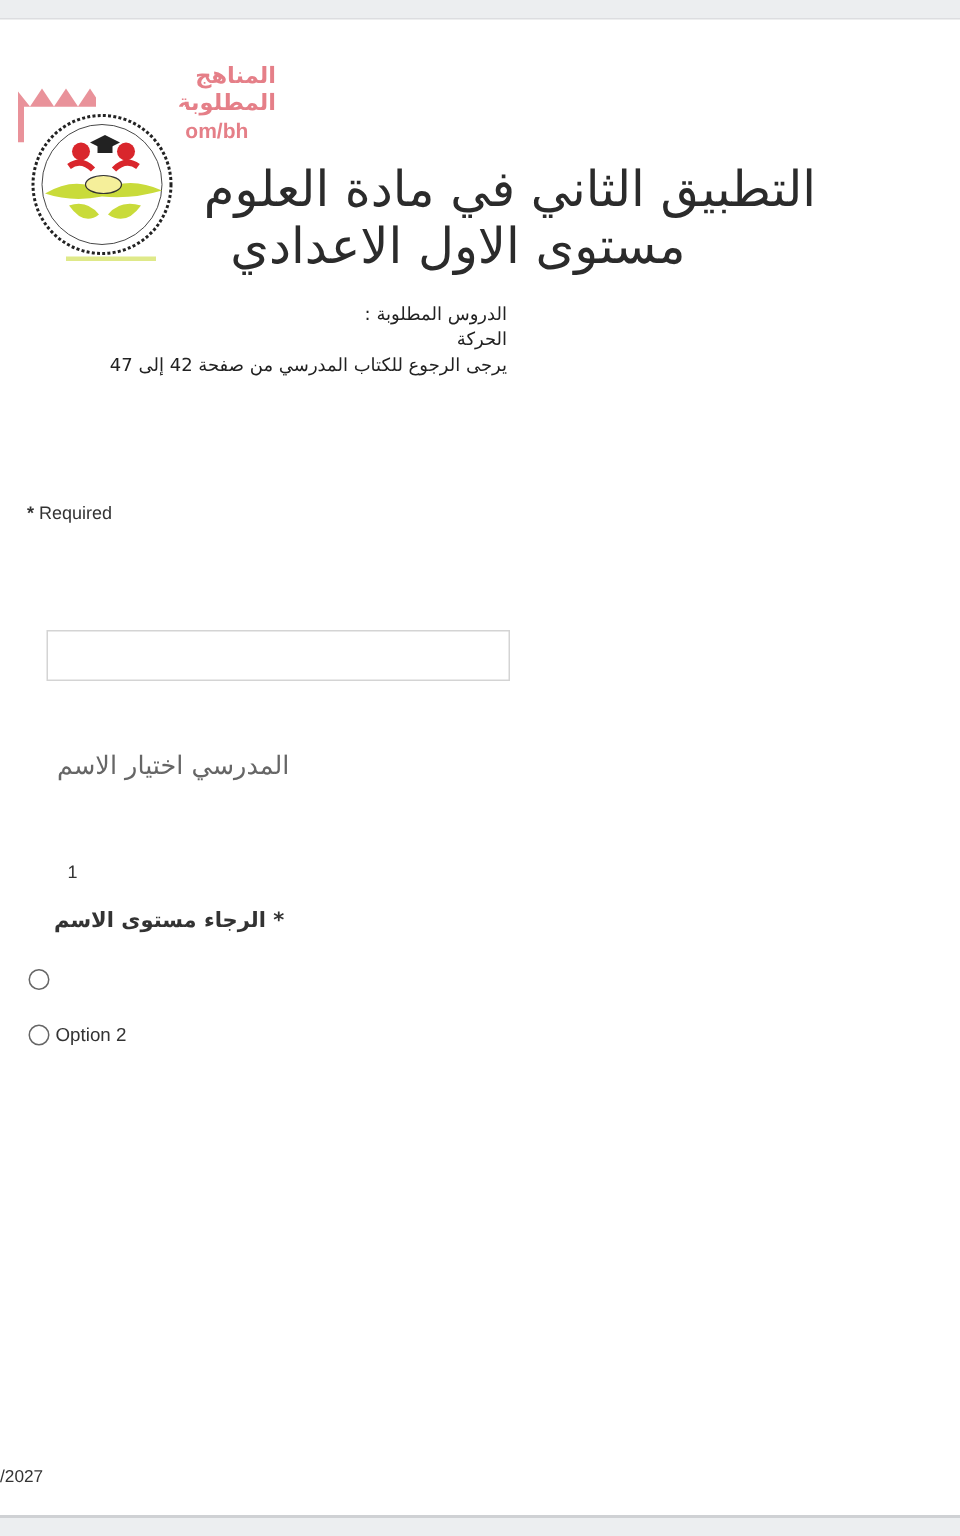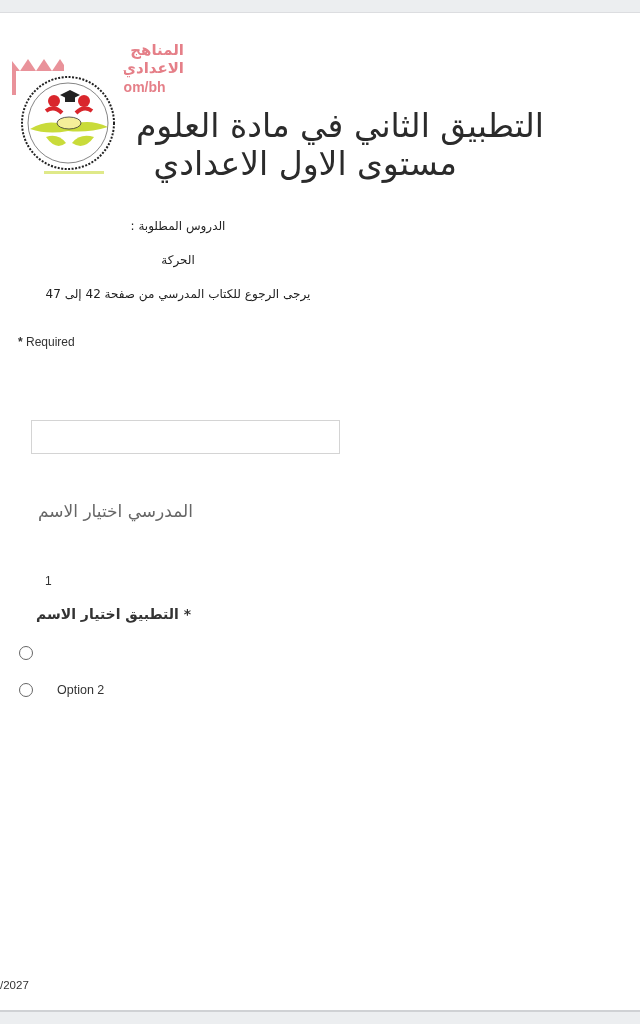--- a/index.html
+++ b/index.html
@@ -39,21 +39,21 @@
     direction:rtl; text-align:right;
     font-size:33px; line-height:38px; color:#2b2b2b;
     font-family:"DejaVu Sans", sans-serif; font-weight:normal;
   }
   .title .line2 { display:block; margin-right:87px; }
   .desc {
     position:absolute; left:18px; top:188px; width:320px;
     direction:rtl; text-align:left;
     font-size:12px; line-height:17px; color:#222;
   }
-  .desc div { text-align:center; direction:rtl; unicode-bidi:plaintext;margin-top:17px; }
+  .desc div { text-align:right; direction:rtl; unicode-bidi:plaintext; }
   .required {
     position:absolute; left:18px; top:322px; font-size:12px; color:#333;
     font-family:"Liberation Sans", sans-serif;
   }
   .required .star { font-weight:bold; }
   .note {
     position:absolute; left:18px; top:373px; font-size:12px; color:#333;
     font-family:"Liberation Sans", sans-serif;
   }
   .name-input {
@@ -75,40 +75,40 @@
   }
   .option {
     position:absolute; left:19px; display:flex; align-items:center;
     cursor:pointer;
   }
   .radio {
     width:14px; height:14px; border:1.3px solid #666; border-radius:50%;
     box-sizing:border-box; background:#fff;
   }
   .option-label {
-    margin-left:24px; font-size:12.5px; color:#333;
+    margin-left:4px; font-size:12.5px; color:#333;
     font-family:"Liberation Sans", sans-serif;
   }
   .footer-date {
     position:absolute; left:0; top:978px; font-size:11.5px; color:#333;
     font-family:"Liberation Sans", sans-serif;
   }
 </style>
 </head>
 <body>
 
 <div class="page">
 
   <div class="watermark">
     <svg class="wm-crown" viewBox="0 0 52 40">
       <polygon points="0,40 0,6 8,16 16,4 24,16 32,4 40,16 48,4 52,10 52,40" fill="#e57f88" opacity="0.85"></polygon>
     </svg>
     <div class="wm-text">
       <div>المناهج</div>
-      <div>الاعدادي</div>
+      <div>المطلوبة</div>
     </div>
     <div class="wm-url">alManahj.com/bh</div>
   </div>
 
   <svg class="logo" viewBox="0 0 108 106">
     <rect x="0" y="0" width="108" height="106" fill="#fff"></rect>
     <ellipse cx="52" cy="52" rx="46" ry="46" fill="none" stroke="#222" stroke-width="2" stroke-dasharray="2 1.5"></ellipse>
     <ellipse cx="52" cy="52" rx="40" ry="40" fill="none" stroke="#333" stroke-width="0.6"></ellipse>
     <circle cx="38" cy="30" r="6" fill="#d9262c"></circle>
     <circle cx="68" cy="30" r="6" fill="#d9262c"></circle>
@@ -138,21 +138,21 @@
     <span class="star">*</span>
     <span>Required</span>
   </div>
 
 
   <input class="name-input" type="text" placeholder="" style="">
 
   <div class="section-title">المدرسي اختيار الاسم</div>
 
   <div class="q-number">1</div>
-  <div class="q-title">* التطبيق اختيار الاسم</div>
+  <div class="q-title">* الرجاء مستوى الاسم</div>
 
   <label class="option" style="top:633px;">
     <span class="radio"></span>
     <span class="option-label"></span>
   </label>
 
   <label class="option" style="top:670px;">
     <span class="radio"></span>
     <span class="option-label">Option 2</span>
   </label>

